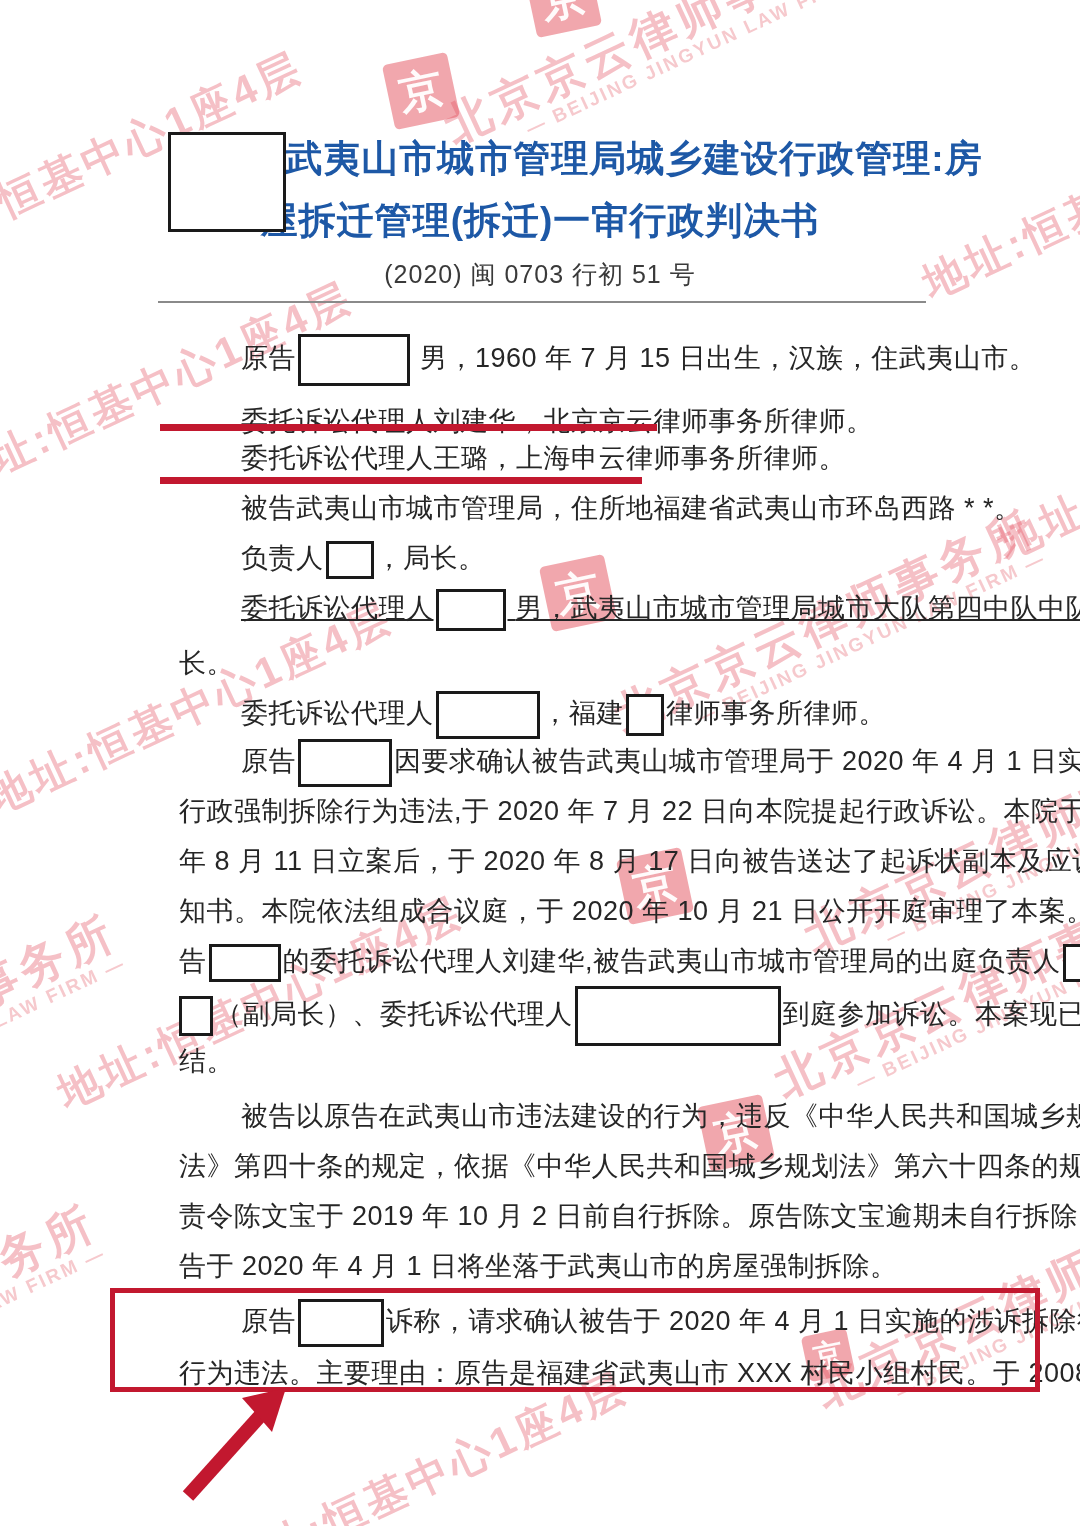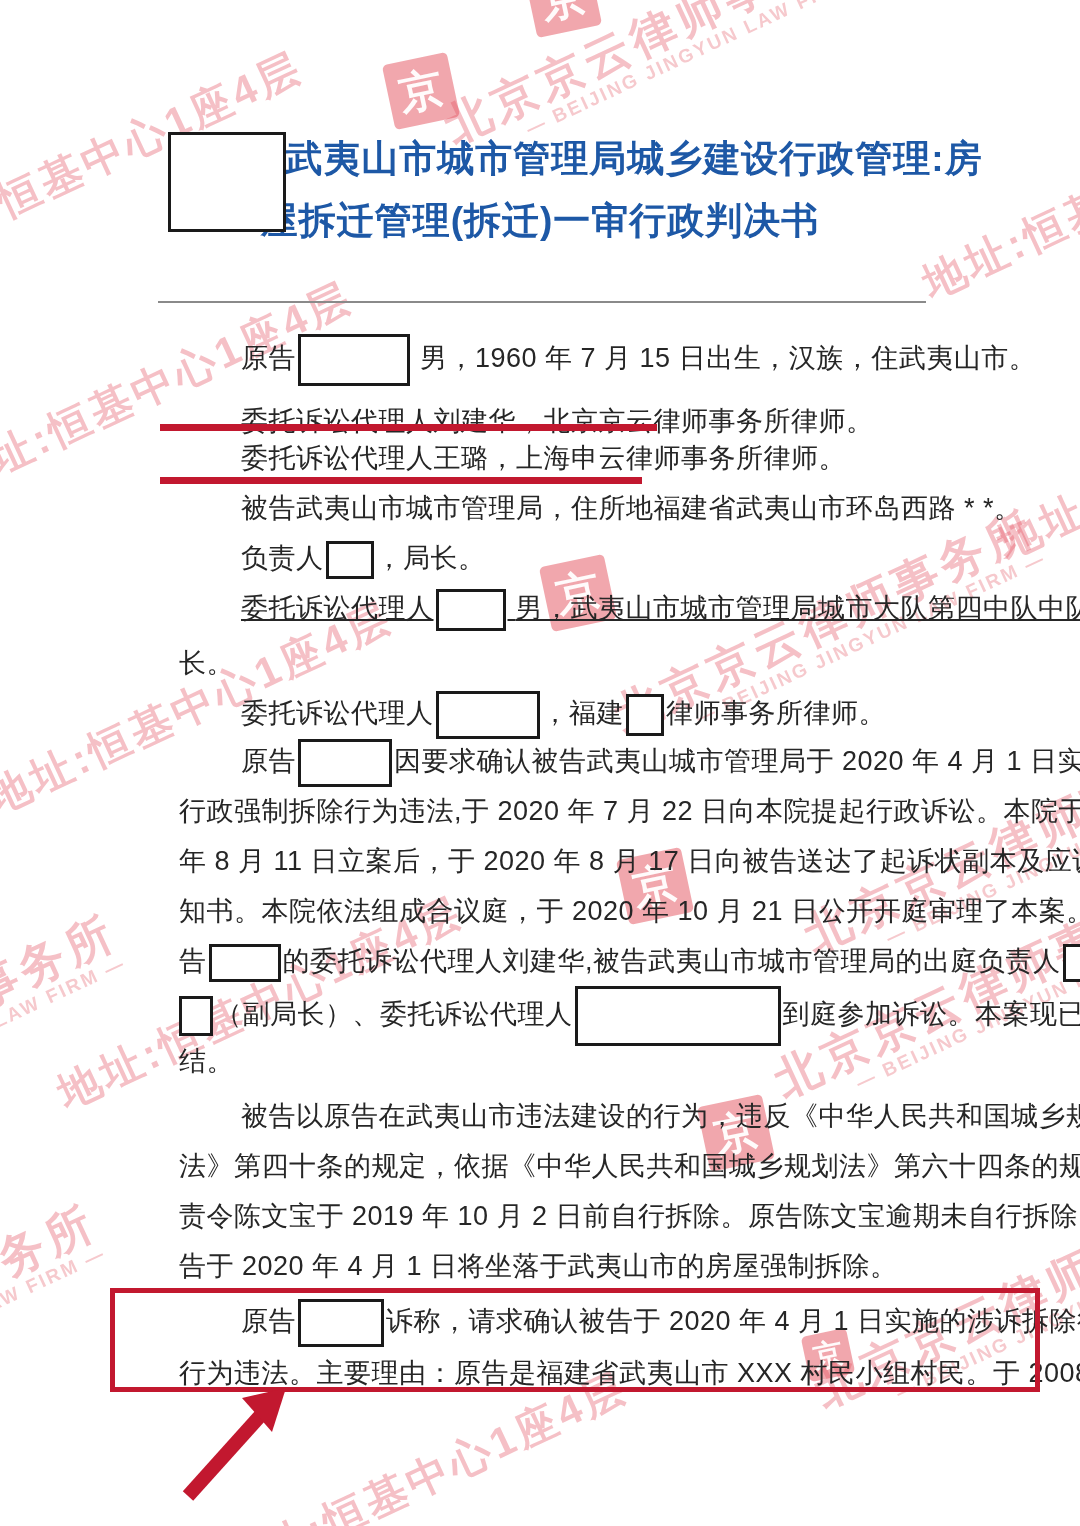--- a/index.html
+++ b/index.html
@@ -89,20 +89,21 @@
   </div>
 
   <div class="content">
 
     <div class="title-wrap">
       <div class="title-redact"></div>
       <div class="title-l1">与武夷山市城市管理局城乡建设行政管理:房</div>
       <div class="title-l2">屋拆迁管理(拆迁)一审行政判决书</div>
     </div>
 
+    <div class="case-no">(2020) 闽 0703 行初 51 号</div>
     <div class="rule"></div>
 
     <div class="body-col">
 
       <div class="line indent" style="top:333px;"><span>原告</span><span class="redact" style="width:106px;height:46px;"></span> <span>男，1960 年 7 月 15 日出生，汉族，住武夷山市。</span></div>
 
       <div class="line indent" style="top:396px;">委托诉讼代理人刘建华，北京京云律师事务所律师。</div>
 
       <div class="line indent" style="top:433px;">委托诉讼代理人王璐，上海申云律师事务所律师。</div>
 

